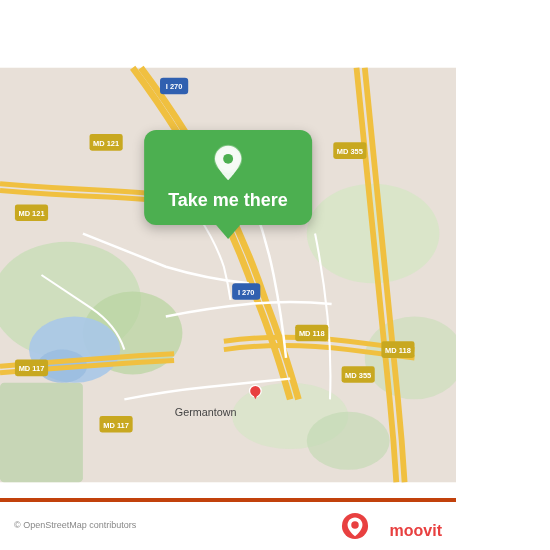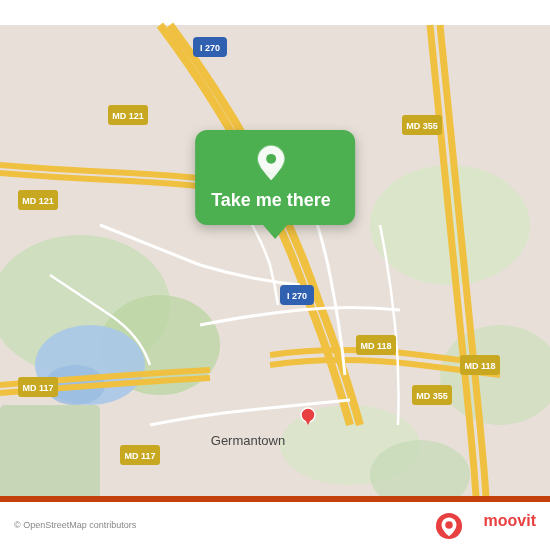--- a/index.html
+++ b/index.html
@@ -6,21 +6,21 @@
 
     body {
       width: 550px;
       height: 550px;
       overflow: hidden;
       font-family: Arial, sans-serif;
       position: relative;
     }
 
     #map-container {
-      width: 550px;
+      width: 456px;
       height: 550px;
       position: relative;
       overflow: hidden;
     }
 
     
     #map-bg {
       width: 100%;
       height: 100%;
       position: absolute;
@@ -32,21 +32,21 @@
     #bottom-bar {
       position: absolute;
       bottom: 0;
       left: 0;
       right: 0;
       background: white;
       padding: 10px 14px 10px 14px;
       display: flex;
       align-items: center;
       justify-content: space-between;
-      border-top: 6px solid #c2410c;
+      border-top: 4px solid #c2410c;
       z-index: 10;
     }
 
     #address-section {
       display: flex;
       flex-direction: column;
     }
 
     #copyright-text {
       font-size: 9px;
@@ -55,21 +55,21 @@
     }
 
     #address-text {
       font-size: 14px;
       color: #222;
       font-weight: 400;
     }
 
     #moovit-logo {
       display: flex;
-      align-items: flex-start;
+      align-items: flex-end;
       gap: 21px;
     }
 
     #moovit-icon {
       width: 28px;
       height: 28px;
     }
 
     #moovit-label {
       font-size: 16px;
@@ -85,21 +85,21 @@
       transform: translateX(-50%);
       z-index: 20;
       display: flex;
       flex-direction: column;
       align-items: center;
     }
 
     #green-popup {
       background: #4CAF50;
       border-radius: 12px;
-      padding: 14px 24px 14px 16px;
+      padding: 14px 24px 14px 24px;
       display: flex;
       flex-direction: column;
       align-items: center;
       gap: 8px;
       box-shadow: 0 4px 12px rgba(0,0,0,0.25);
       cursor: pointer;
     }
 
     #location-pin-icon {
       width: 38px;

